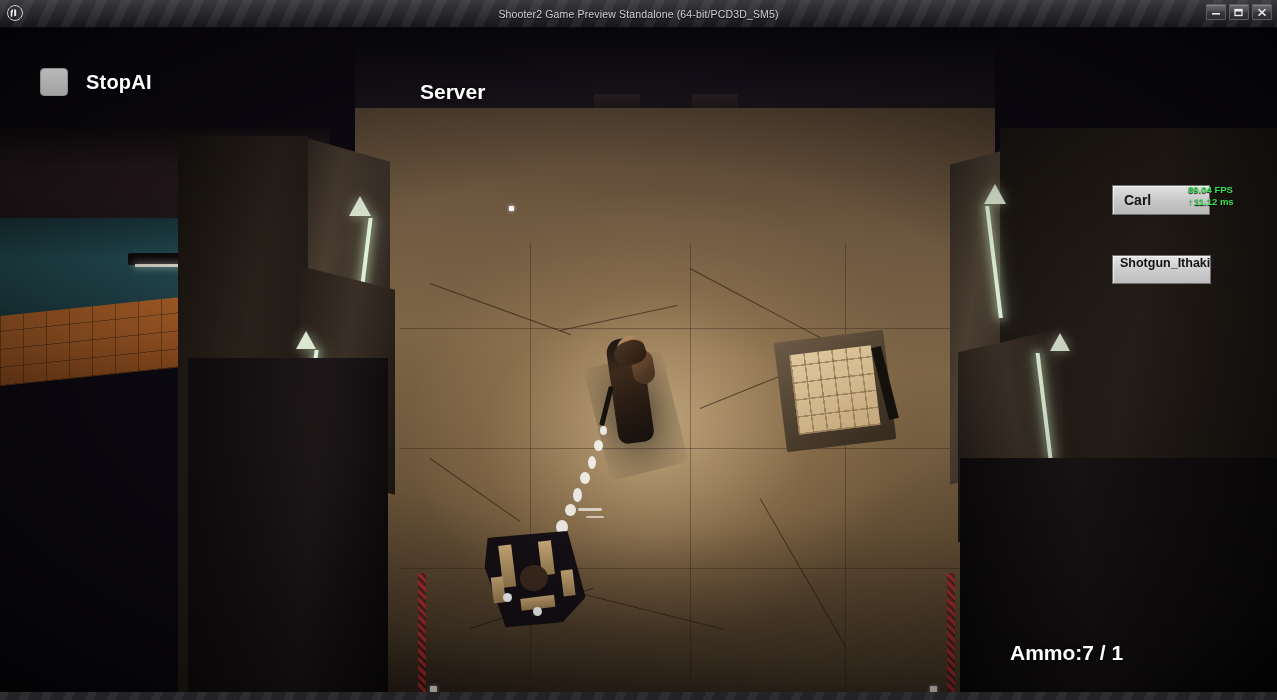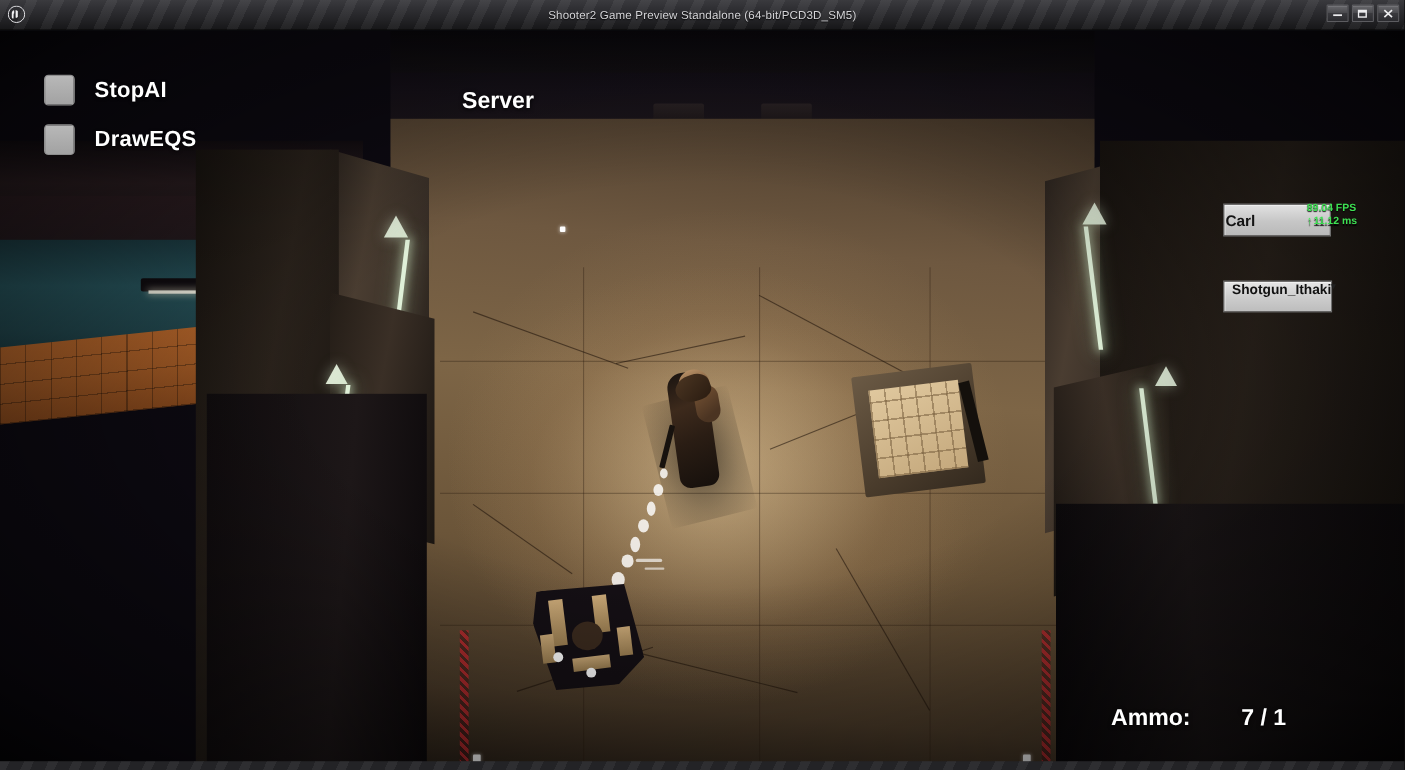--- a/index.html
+++ b/index.html
@@ -270,21 +270,21 @@
     text-shadow:0 1px 4px rgba(0,0,0,0.95);
   }
   .stat-bar-outer {
     width:160px; height:24px; border:1px solid rgba(20,20,20,0.65);
   }
   .stat-bar-fill { height:100%; }
 
   .name-field {
     width:98px; height:30px; border:1px solid #6e6e6e;
     background:linear-gradient(180deg,#e2e2e2 0%, #c6c6c6 55%, #b9b9b9 100%);
-    display:flex; align-items:center; padding-left:1px;
+    display:flex; align-items:center; padding-left:11px;
     color:#141414; font-size:14px; font-weight:700;
     box-shadow:inset 1px 1px 0 rgba(255,255,255,0.6);
   }
 
   #fps-block {
     position:absolute; left:1188px; top:156px; z-index:45;
     color:#3ee053; font-size:9.5px; font-weight:700; line-height:11.5px;
     font-family:"Liberation Sans", sans-serif;
     text-shadow:0 1px 1px rgba(0,0,0,0.9);
   }
@@ -294,21 +294,21 @@
   .combo {
     width:99px; height:29px; border:1px solid #707070;
     background:linear-gradient(180deg,#e6e6e6 0%, #cdcdcd 52%, #bdbdbd 100%);
     display:flex; align-items:flex-start; justify-content:space-between;
     padding:0 5px 0 7px;
     color:#121212; font-size:12.5px; font-weight:700;
     box-shadow:inset 1px 1px 0 rgba(255,255,255,0.62);
   }
   .combo-arrow { font-size:8px; color:#202020; }
 
-  #ammo-row { display:flex; align-items:flex-start; gap:46px; }
+  #ammo-row { display:flex; align-items:flex-start; }
   .ammo-label, .ammo-value {
     color:#fff; font-size:21px; font-weight:700;
     text-shadow:0 1px 4px rgba(0,0,0,0.95);
   }
 
   
   #bottom-strip {
     position:absolute; left:0; bottom:0; width:1277px; height:8px;
     background:repeating-linear-gradient(115deg,
       rgba(255,255,255,0.05) 0px, rgba(255,255,255,0.05) 8px,
@@ -469,24 +469,20 @@
     <div class="white-marker" style="left:930px;top:658px;"></div>
     <div class="white-marker" style="left:509px;top:178px;width:5px;height:5px;"></div>
 
     <div id="vignette"></div>
 
     <div class="hud" style="left:40px;top:40px;">
       <div class="checkbox-row">
         <div class="checkbox-box"></div>
         <div class="checkbox-label">StopAI</div>
       </div>
-      <div class="checkbox-row">
-        <div class="checkbox-box"></div>
-        <div class="checkbox-label">DrawEQS</div>
-      </div>
     </div>
 
     <div class="hud" id="server-label" style="left:420px;top:52px;">Server</div>
 
 
     <div class="hud name-field" style="left:1112px;top:157px;">
       <span>Carl</span>
     </div>
 
     <div id="fps-block">

